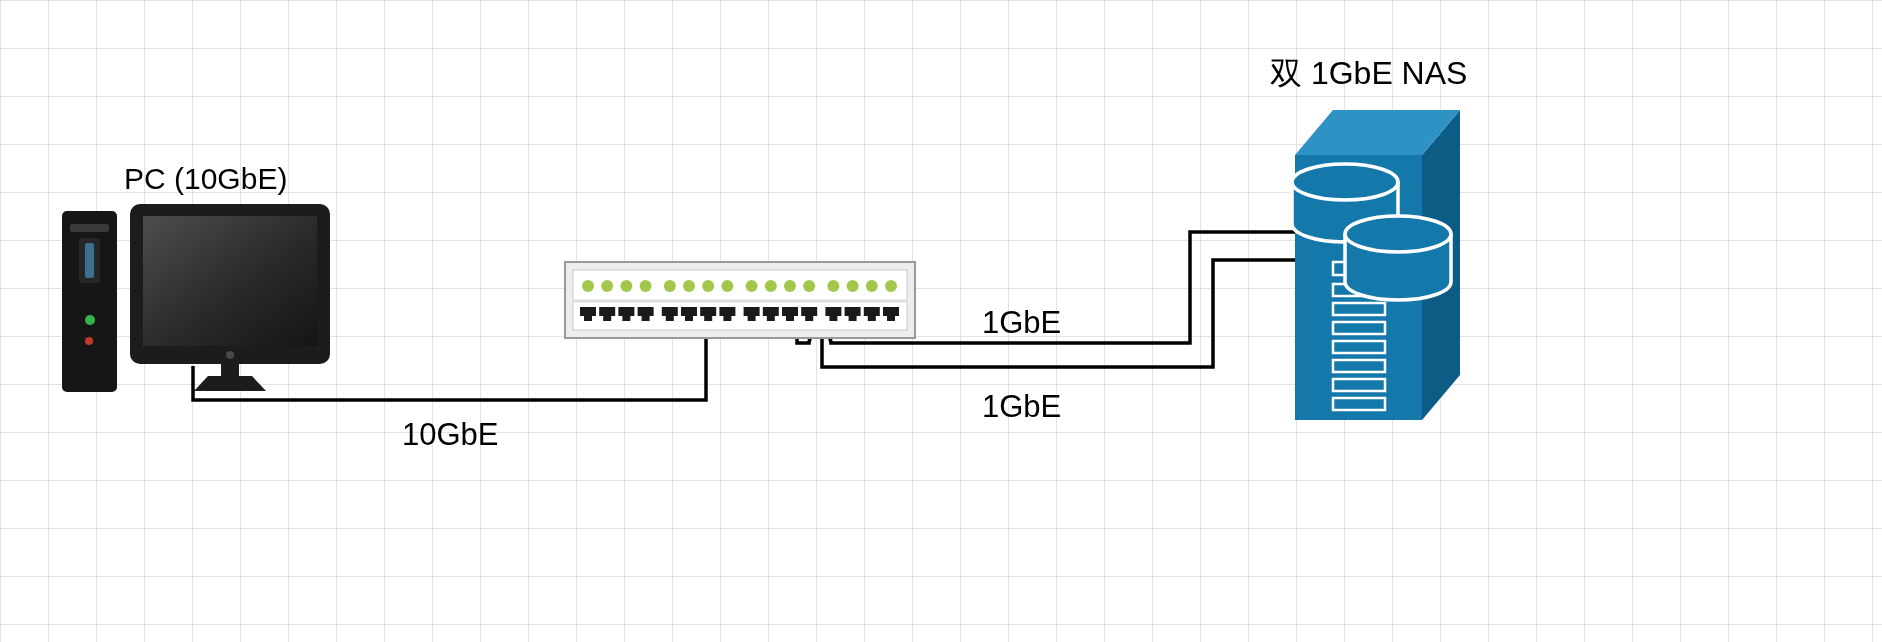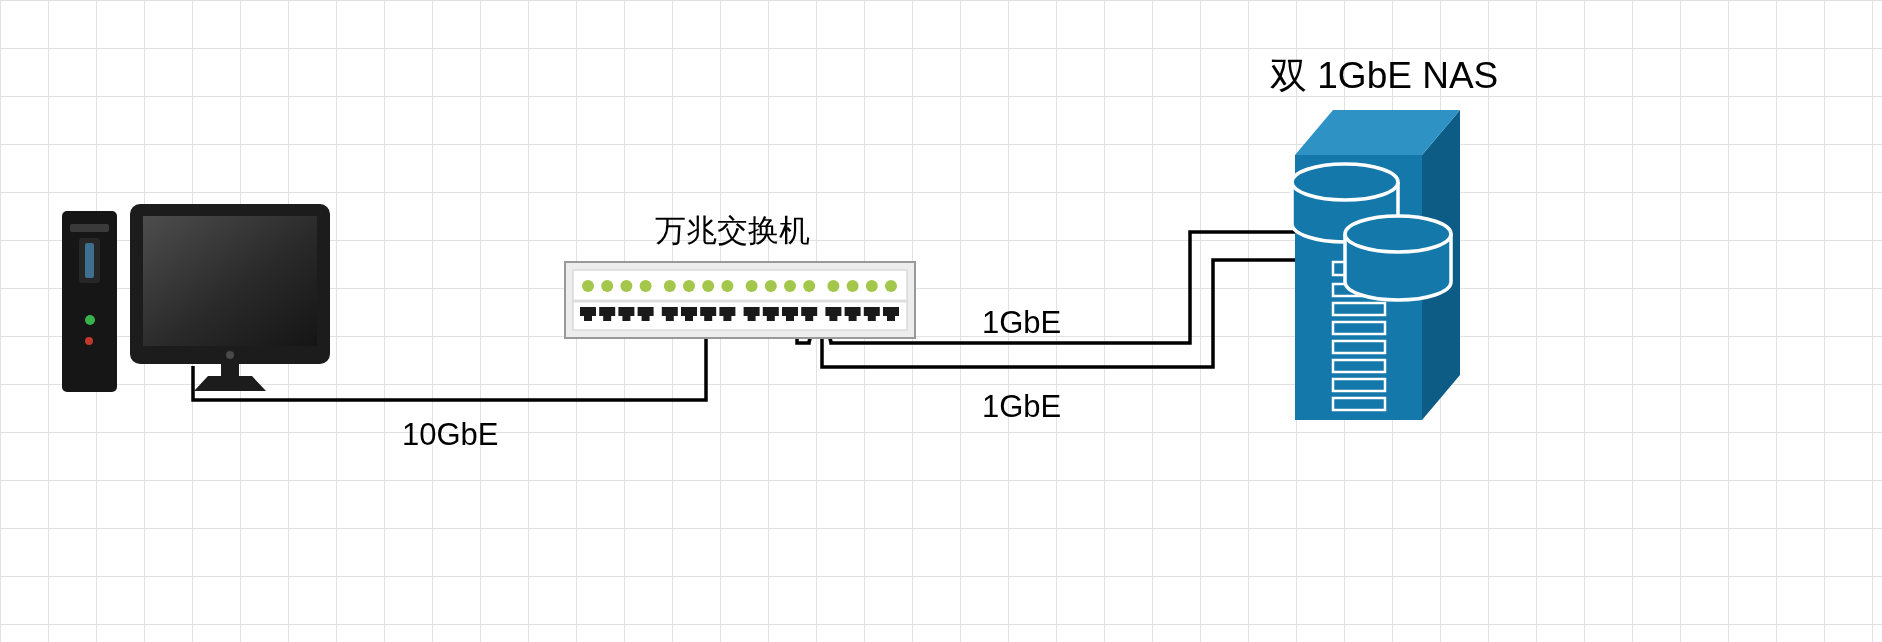--- a/index.html
+++ b/index.html
@@ -25,21 +25,21 @@
     top: 0;
   }
   .label {
     position: absolute;
     color: #000000;
     white-space: nowrap;
     line-height: 1.1;
   }
   .label-pc     { left: 124px;  top: 162px; font-size: 30px; }
   .label-switch { left: 655px;  top: 214px; font-size: 31px; }
-  .label-nas    { left: 1270px; top: 56px;  font-size: 37px; text-align: right; }
+  .label-nas    { left: 1270px; top: 56px;  font-size: 32px; text-align: right; }
   .label-10gbe  { left: 402px;  top: 418px; font-size: 31px; }
   .label-1gbe-a { left: 982px;  top: 306px; font-size: 31px; }
   .label-1gbe-b { left: 982px;  top: 390px; font-size: 31px; }
 </style>
 </head>
 <body>
 
 <div class="canvas">
 
   <svg width="1882" height="642" viewBox="0 0 1882 642">
@@ -146,18 +146,18 @@
         <ellipse cx="1345" cy="182" rx="53" ry="18" fill="#1478ab"></ellipse>
       </g>
 
       <g stroke="#ffffff" stroke-width="3.5">
         <path d="M1345,234 v48 a53,18 0 0 0 106,0 v-48" fill="#1478ab"></path>
         <ellipse cx="1398" cy="234" rx="53" ry="18" fill="#1478ab"></ellipse>
       </g>
     </g>
   </svg>
 
-  <div class="label label-switch">万兆交换机</div>
+  <div class="label label-pc">PC (10GbE)</div>
   <div class="label label-nas">双 1GbE NAS</div>
   <div class="label label-10gbe">10GbE</div>
   <div class="label label-1gbe-a">1GbE</div>
   <div class="label label-1gbe-b">1GbE</div>
 </div>
 
 </body></html>

